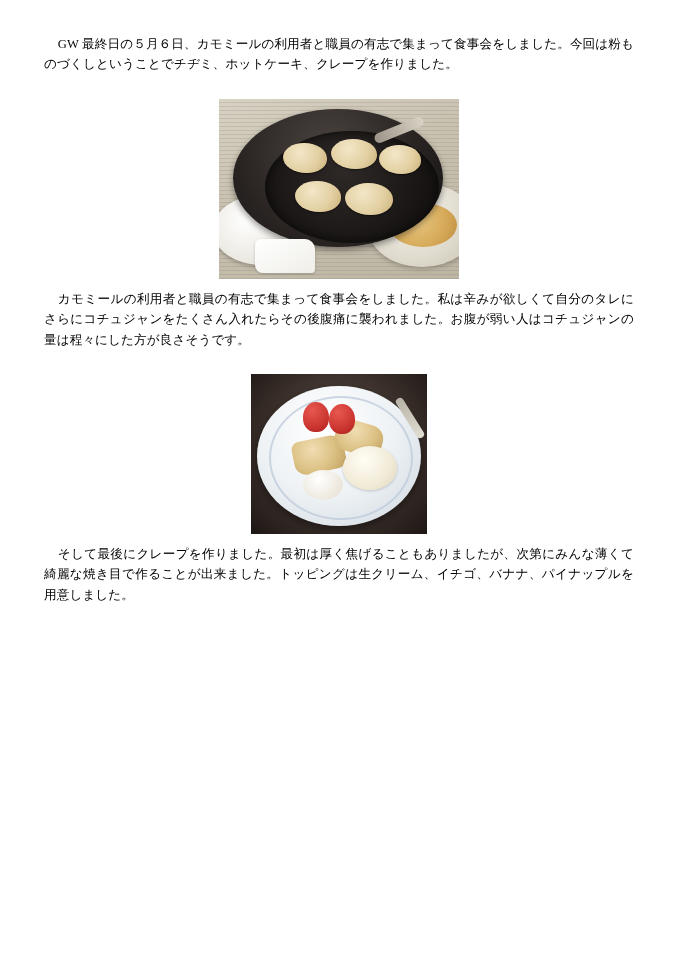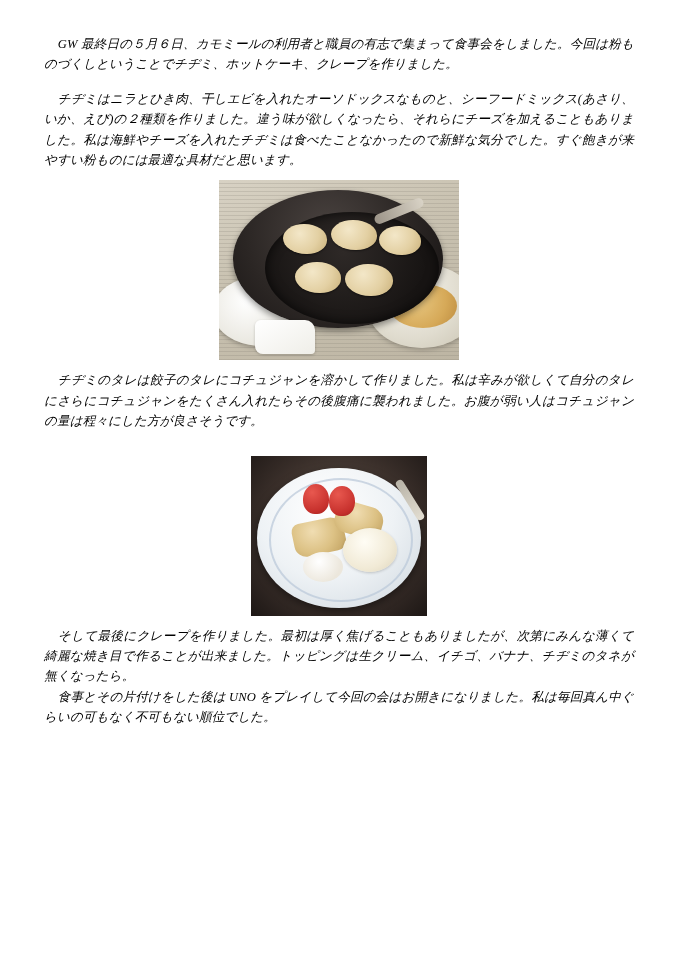--- a/index.html
+++ b/index.html
@@ -25,21 +25,20 @@
   .para {
     font-size: 12.6px;
     line-height: 1.62;
     text-align: justify;
     text-justify: inter-ideograph;
     margin: 0;
     letter-spacing: 0.1px;
   }
   .indent {
     text-indent: 1.1em;
-    font-style: italic;
   }
   .gap-md { height: 14px; }
 
   .figure {
     margin: 10px 0 10px 0;
     display: flex;
     justify-content: center;
   }
 
   
@@ -192,57 +191,55 @@
 </style>
 </head>
 <body>
 
 <div class="page">
 
   <p class="para indent">GW 最終日の５月６日、カモミールの利用者と職員の有志で集まって食事会をしました。今回は粉ものづくしということでチヂミ、ホットケーキ、クレープを作りました。</p>
 
   <div class="gap-md"></div>
 
-  <p class="para indent">チヂミはニラとひき肉、干しエビを入れたオーソドックスなものと、シーフードミックス(あさり、いか、えび)の２種類を作りました。違う味が欲しくなったら、それらにチーズを加えることもありました。私は海鮮やチーズを入れたチヂミは食べたことなかったので新鮮な気分でした。すぐ飽きが来やすい粉ものには最適な具材だと思います。</p>
 
   <div class="figure">
     <div class="photo1">
       <div class="p1-news"></div>
       <div class="p1-bowl"></div>
       <div class="p1-bowl2"></div>
       <div class="p1-pancake"></div>
       <div class="p1-plate">
         <div class="p1-plate-in"></div>
         <div class="cake c1"></div>
         <div class="cake c2"></div>
         <div class="cake c3"></div>
         <div class="cake c4"></div>
         <div class="cake c5"></div>
       </div>
       <div class="p1-tissue"></div>
       <div class="p1-spoon"></div>
     </div>
   </div>
 
-  <p class="para indent">チヂミのタレは餃子のタレにコチュジャンを溶かして作りました。私は辛みが欲しくて自分のタレにさらにコチュジャンをたくさん入れたらその後腹痛に襲われました。お腹が弱い人はコチュジャンの量は程々にした方が良さそうです。</p>
+  <p class="para indent">カモミールの利用者と職員の有志で集まって食事会をしました。私は辛みが欲しくて自分のタレにさらにコチュジャンをたくさん入れたらその後腹痛に襲われました。お腹が弱い人はコチュジャンの量は程々にした方が良さそうです。</p>
 
   <div class="gap-md"></div>
 
 
   <div class="figure">
     <div class="photo2">
       <div class="p2-bg"></div>
       <div class="p2-plate"></div>
       <div class="p2-rim"></div>
       <div class="p2-cake1"></div>
       <div class="p2-cake2"></div>
       <div class="p2-cream"></div>
       <div class="p2-cream2"></div>
       <div class="p2-straw1"></div>
       <div class="p2-straw2"></div>
       <div class="p2-fork"></div>
     </div>
   </div>
 
-  <p class="para indent">そして最後にクレープを作りました。最初は厚く焦げることもありましたが、次第にみんな薄くて綺麗な焼き目で作ることが出来ました。トッピングは生クリーム、イチゴ、バナナ、チヂミのタネが無くなったら。</p>
-  <p class="para indent">食事とその片付けをした後は UNO をプレイして今回の会はお開きになりました。私は毎回真ん中ぐらいの可もなく不可もない順位でした。</p>
+  <p class="para indent">そして最後にクレープを作りました。最初は厚く焦げることもありましたが、次第にみんな薄くて綺麗な焼き目で作ることが出来ました。トッピングは生クリーム、イチゴ、バナナ、パイナップルを用意しました。</p>
 
 </div>
 
 </body></html>

